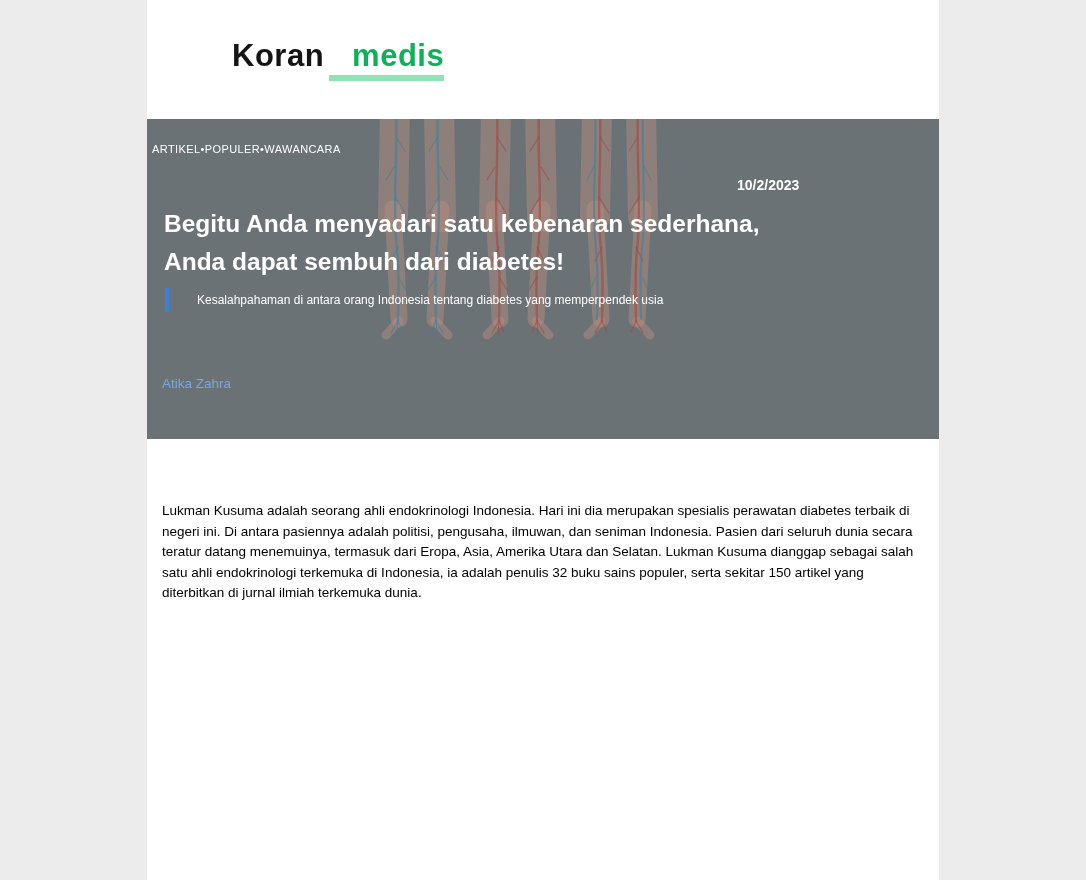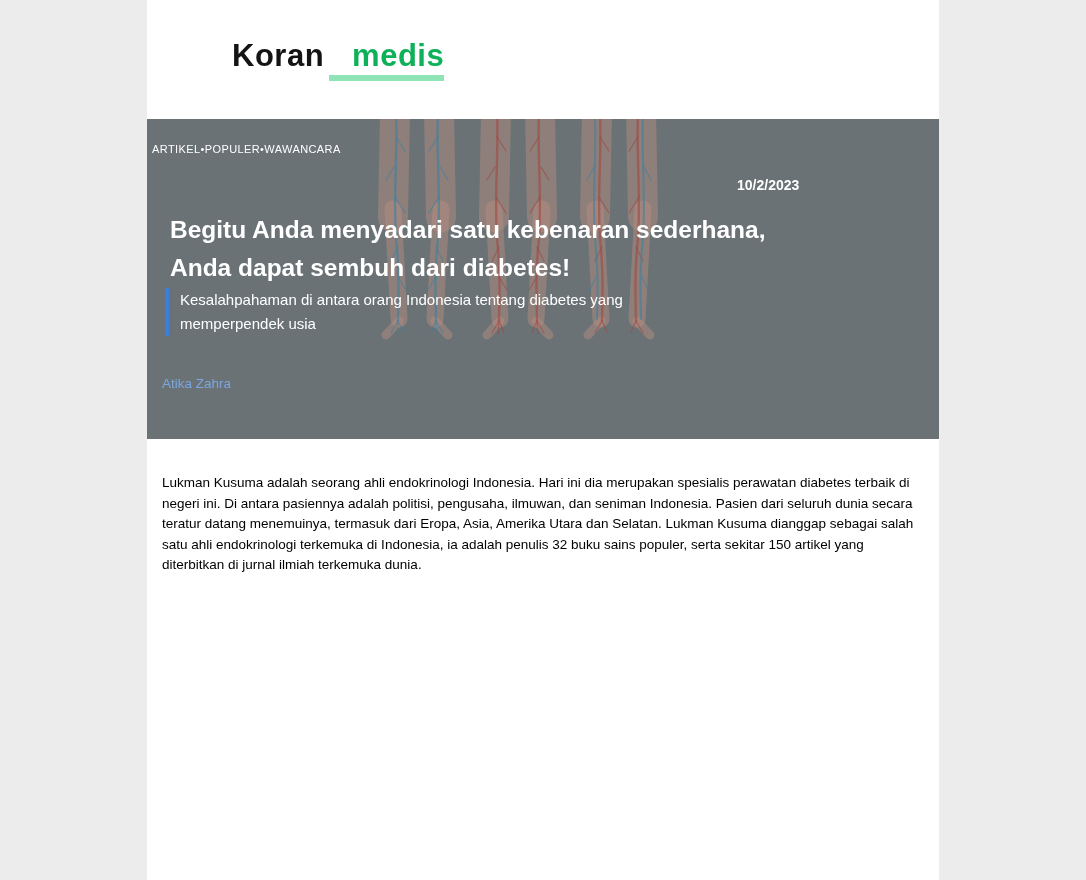--- a/index.html
+++ b/index.html
@@ -50,32 +50,32 @@
     font-size:14px; font-weight:bold;margin-top:43px;
   }
   .hero-title {
     position:absolute; left:15px; top:84px;
     font-size:24.5px; font-weight:bold;
     line-height:38px; max-width:645px;
   }
   .hero-subtitle {
     position:absolute; left:18px; top:169px;
     border-left:4px solid #3c7edc;
-    padding-left:11px;
-    font-size:15px; line-height:24px;
+    padding-left:28px;
+    font-size:12px; line-height:24px;
     max-width:480px;
   }
   .author-link {
     position:absolute; left:15px; top:257px;
     font-size:13.5px; font-weight:normal;
     color:#7aa7e0; cursor:pointer; text-decoration:none;
   }
   
   .article-body {
-    position:absolute; left:15px; top:473px;
+    position:absolute; left:15px; top:501px;
     width:762px;
     font-size:13.5px; line-height:20.6px;
     color:#000000;
   }
   
   .skin-stroke { stroke:#bb9181; stroke-opacity:0.45; fill:none; stroke-linecap:round; }
   .vein-blue   { stroke:#417f9e; stroke-opacity:0.62; fill:none; stroke-linecap:round; }
   .vein-red    { stroke:#a04a44; stroke-opacity:0.62; fill:none; stroke-linecap:round; }
 </style>
 </head>
@@ -133,21 +133,21 @@
         <path class="vein-blue" stroke-width="1.2" d="M20,48 l-7,13 M22,158 l-6,13"></path>
         <path class="vein-red" stroke-width="2.4" d="M64,-6 C62,40 68,90 63,130 C60,165 62,185 62,202"></path>
         <path class="vein-red" stroke-width="1.3" d="M64,18 l-9,14 M65,78 l-10,16 M62,128 l7,14 M62,202 l7,12 M62,202 l-5,11"></path>
         <path class="vein-blue" stroke-width="2" d="M69,-6 C67,40 73,90 68,130 C65,165 67,185 67,200"></path>
         <path class="vein-blue" stroke-width="1.2" d="M70,48 l7,13 M68,158 l6,13"></path>
       </g>
     </svg>
 
     <div class="kicker">ARTIKEL•POPULER•WAWANCARA</div>
     <div class="pub-date">10/2/2023</div>
-    <h1 class="hero-title" style="margin:8px;">Begitu Anda menyadari satu kebenaran sederhana, Anda dapat sembuh dari diabetes!</h1>
+    <h1 class="hero-title" style="margin:2px;">Begitu Anda menyadari satu kebenaran sederhana, Anda dapat sembuh dari diabetes!</h1>
     <div class="hero-subtitle">Kesalahpahaman di antara orang Indonesia tentang diabetes yang memperpendek usia</div>
     <a class="author-link">Atika Zahra</a>
   </div>
 
   <div class="article-body">
     <p style="margin:0;">Lukman Kusuma adalah seorang ahli endokrinologi Indonesia. Hari ini dia merupakan spesialis perawatan diabetes terbaik di negeri ini. Di antara pasiennya adalah politisi, pengusaha, ilmuwan, dan seniman Indonesia. Pasien dari seluruh dunia secara teratur datang menemuinya, termasuk dari Eropa, Asia, Amerika Utara dan Selatan. Lukman Kusuma dianggap sebagai salah satu ahli endokrinologi terkemuka di Indonesia, ia adalah penulis 32 buku sains populer, serta sekitar 150 artikel yang diterbitkan di jurnal ilmiah terkemuka dunia.</p>
   </div>
 
 </div>
 

